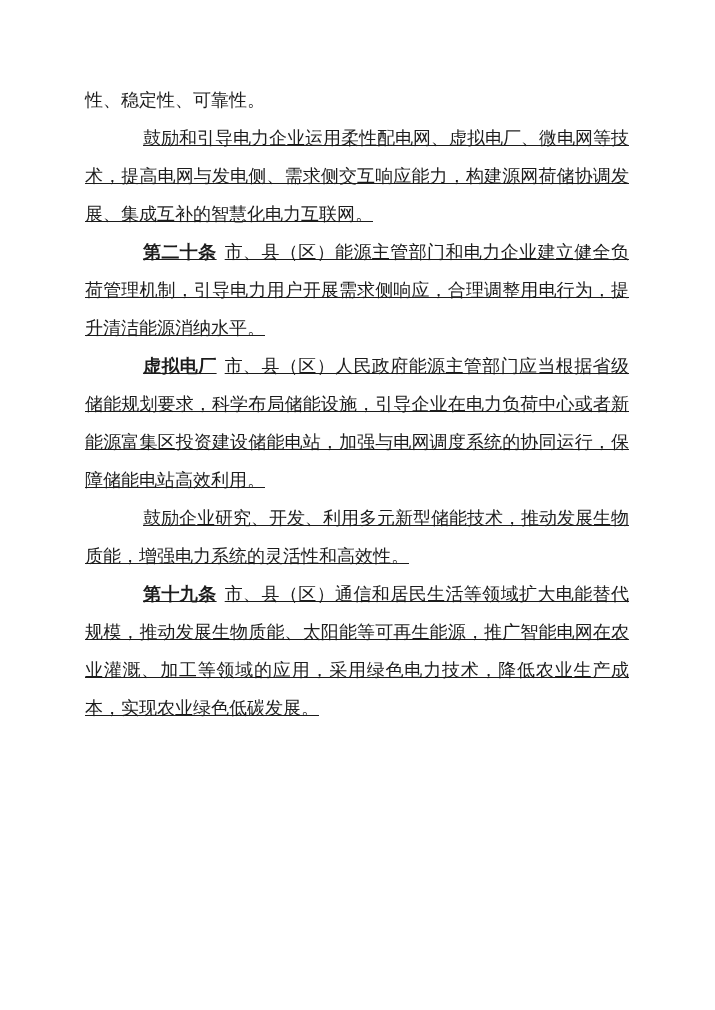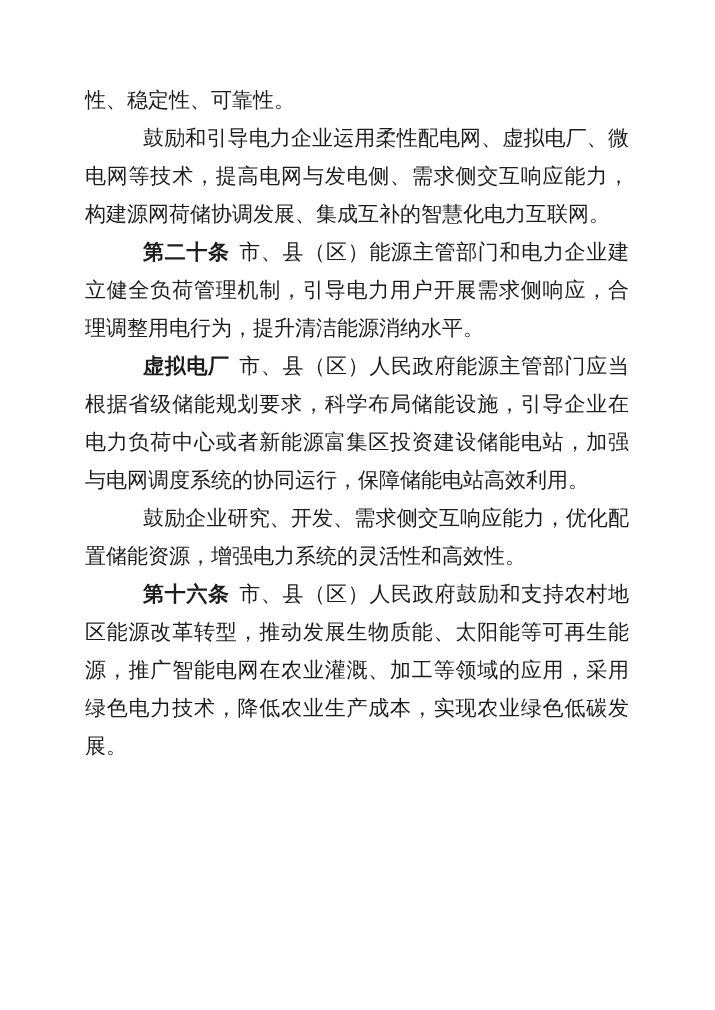--- a/index.html
+++ b/index.html
@@ -15,43 +15,44 @@
     overflow: hidden;
     box-sizing: border-box;
     font-family: "DejaVu Sans", sans-serif;
   }
   .text-block {
     position: absolute;
     left: 85px;
     top: 81px;
     width: 544px;
     color: #1c1c1c;
-    font-size: 21px;
+    font-size: 18px;
     line-height: 38px;
     text-align: justify;
     text-justify: inter-character;
     letter-spacing: 0;
   }
   .text-block p {
     margin: 0;
     padding: 0;
   }
   .text-block p.indent {
     text-indent: 58px;
+    text-decoration: underline;
   }
   .article-num {
     font-weight: 700;
     margin-right: 0.45em;
   }
 </style>
 </head>
 <body>
 
 <div class="page">
   <div class="text-block" id="text-block">
       <p><span>性、稳定性、可靠性。</span></p>
       <p class="indent"><span>鼓励和引导电力企业运用柔性配电网、虚拟电厂、微电网等技术，提高电网与发电侧、需求侧交互响应能力，构建源网荷储协调发展、集成互补的智慧化电力互联网。</span></p>
       <p class="indent"><span class="article-num">第二十条</span><span>市、县（区）能源主管部门和电力企业建立健全负荷管理机制，引导电力用户开展需求侧响应，合理调整用电行为，提升清洁能源消纳水平。</span></p>
       <p class="indent"><span class="article-num">虚拟电厂</span><span>市、县（区）人民政府能源主管部门应当根据省级储能规划要求，科学布局储能设施，引导企业在电力负荷中心或者新能源富集区投资建设储能电站，加强与电网调度系统的协同运行，保障储能电站高效利用。</span></p>
-      <p class="indent"><span>鼓励企业研究、开发、需求侧交互响应能力，优化配置储能资源，增强电力系统的灵活性和高效性。</span></p>
-      <p class="indent"><span class="article-num">第十六条</span><span>市、县（区）人民政府鼓励和支持农村地区能源改革转型，推动发展生物质能、太阳能等可再生能源，推广智能电网在农业灌溉、加工等领域的应用，采用绿色电力技术，降低农业生产成本，实现农业绿色低碳发展。</span></p>
+      <p class="indent"><span>鼓励企业研究、开发、利用多元新型储能技术，推动发展生物质能，增强电力系统的灵活性和高效性。</span></p>
+      <p class="indent"><span class="article-num">第十九条</span><span>市、县（区）通信和居民生活等领域扩大电能替代规模，推动发展生物质能、太阳能等可再生能源，推广智能电网在农业灌溉、加工等领域的应用，采用绿色电力技术，降低农业生产成本，实现农业绿色低碳发展。</span></p>
     </div>
 </div>
 
 </body></html>

